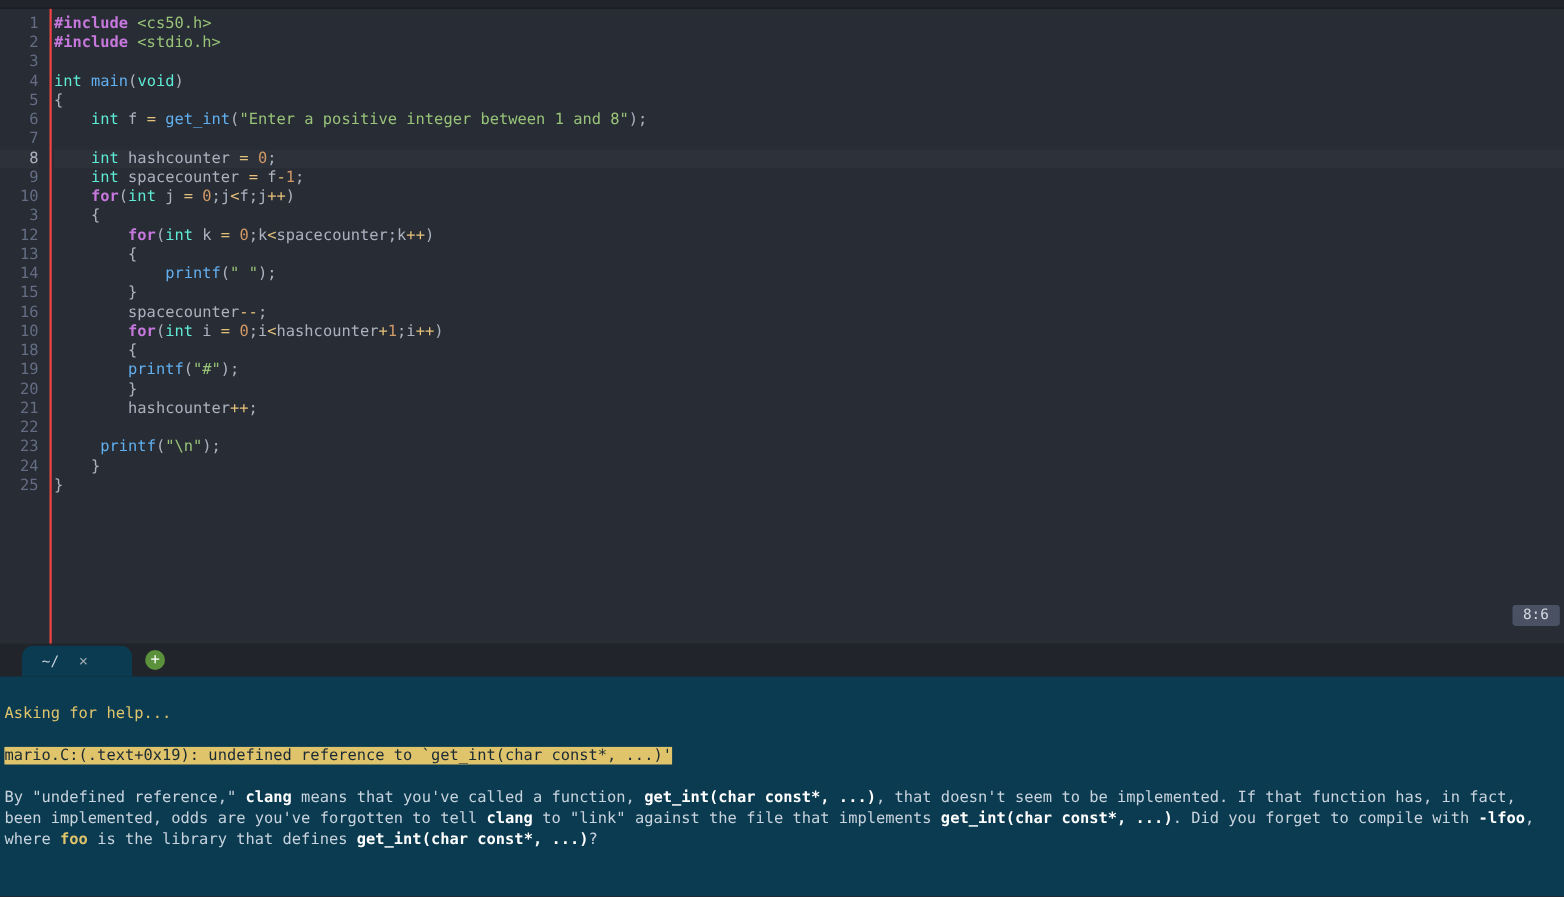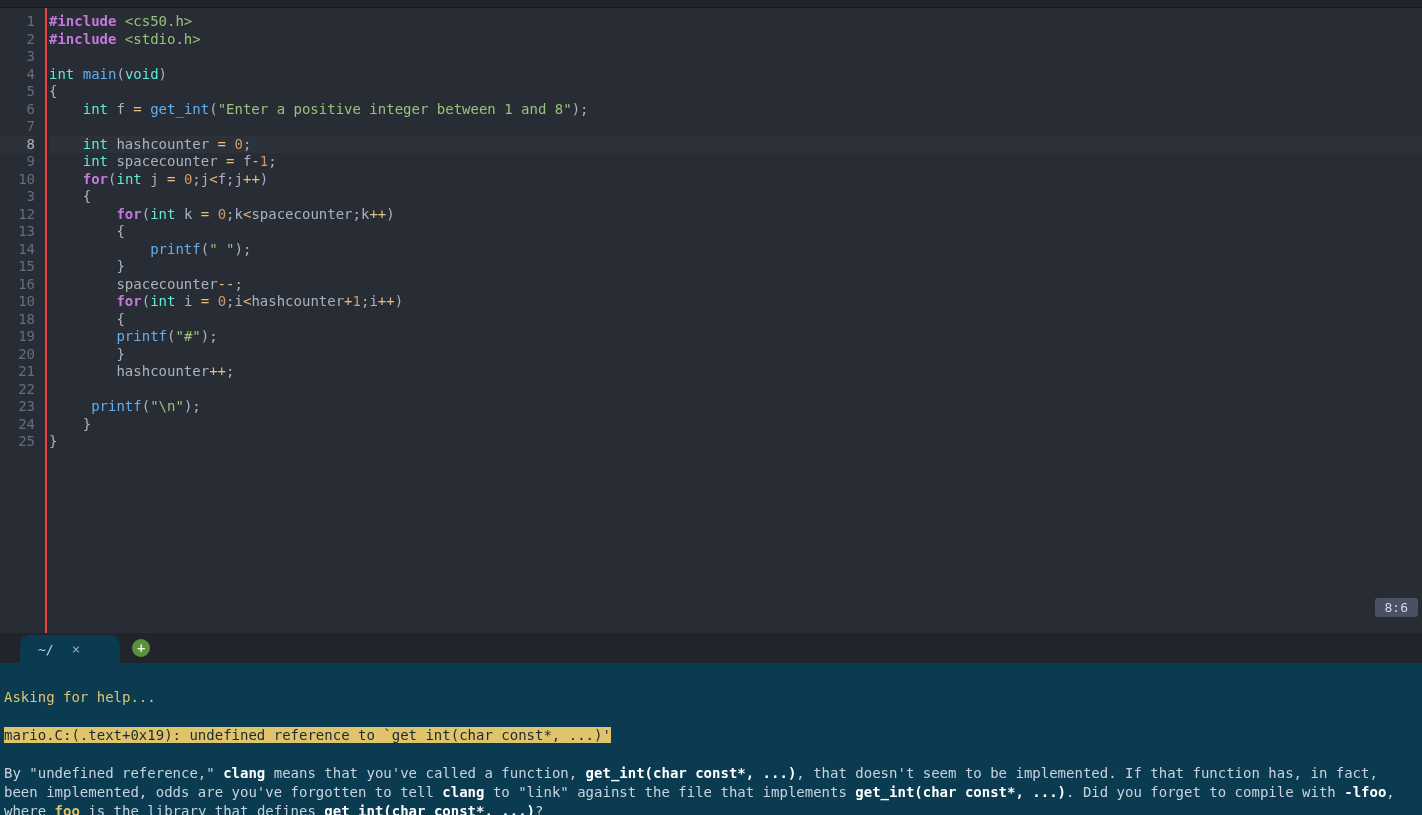--- a/index.html
+++ b/index.html
@@ -107,21 +107,21 @@
   justify-content: center;
   font-size: 14px;
   margin-bottom: 6px;
   margin-left: 6px;
   cursor: pointer;
 }
 
 .terminal {
   background: #0b3b50;
   color: #c8d3de;
-  height: 152px;
+  height: 200px;
   padding: 6px 4px;
   font-size: 14px;
   line-height: 19px;
   white-space: pre-wrap;
   overflow: hidden;
 }
 .term-dim { color: #e0c46c; }
 .term-hl { background: #e0c46c; color: #1a2a33; }
 .term-b { font-weight: bold; color: #ffffff; }
 .term-y { color: #e0c46c; font-weight: bold; }

